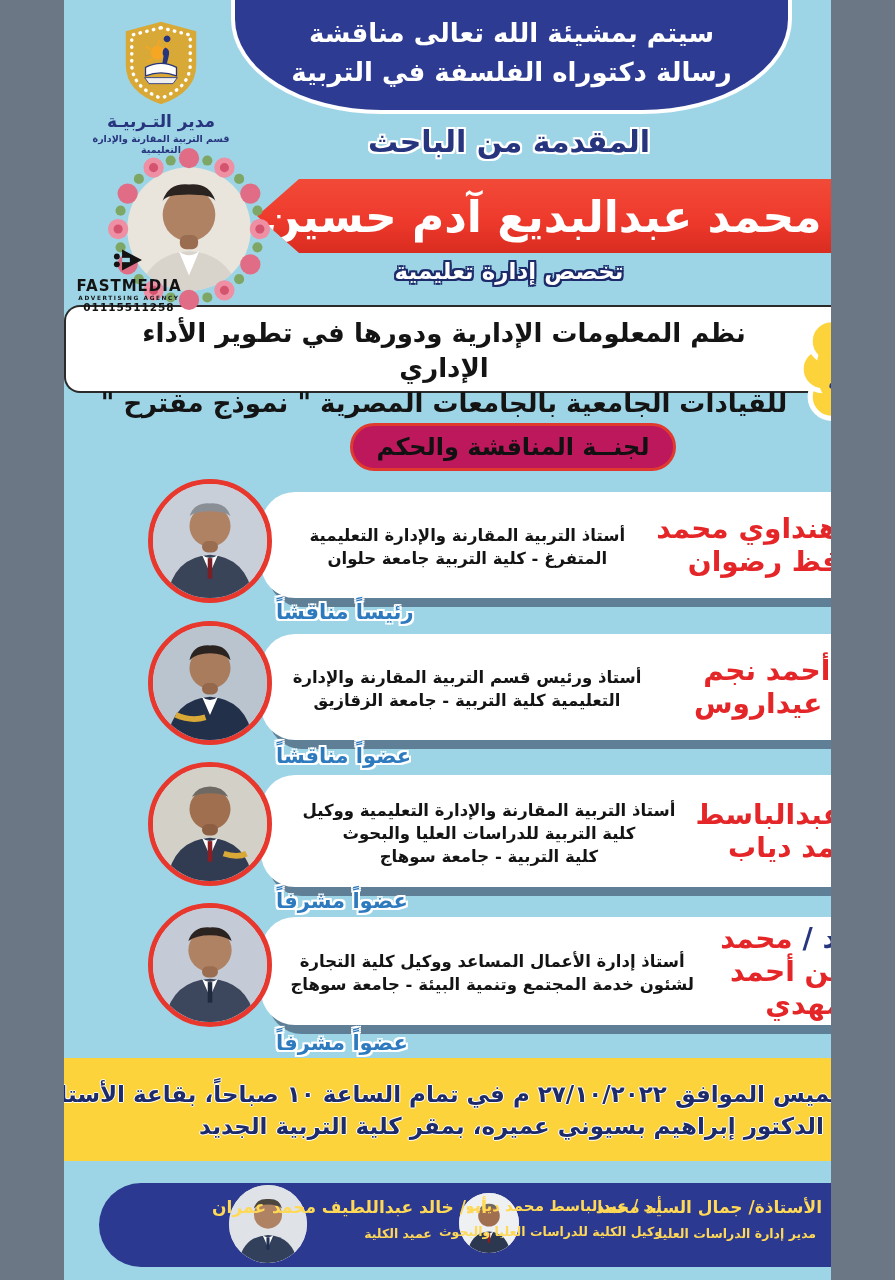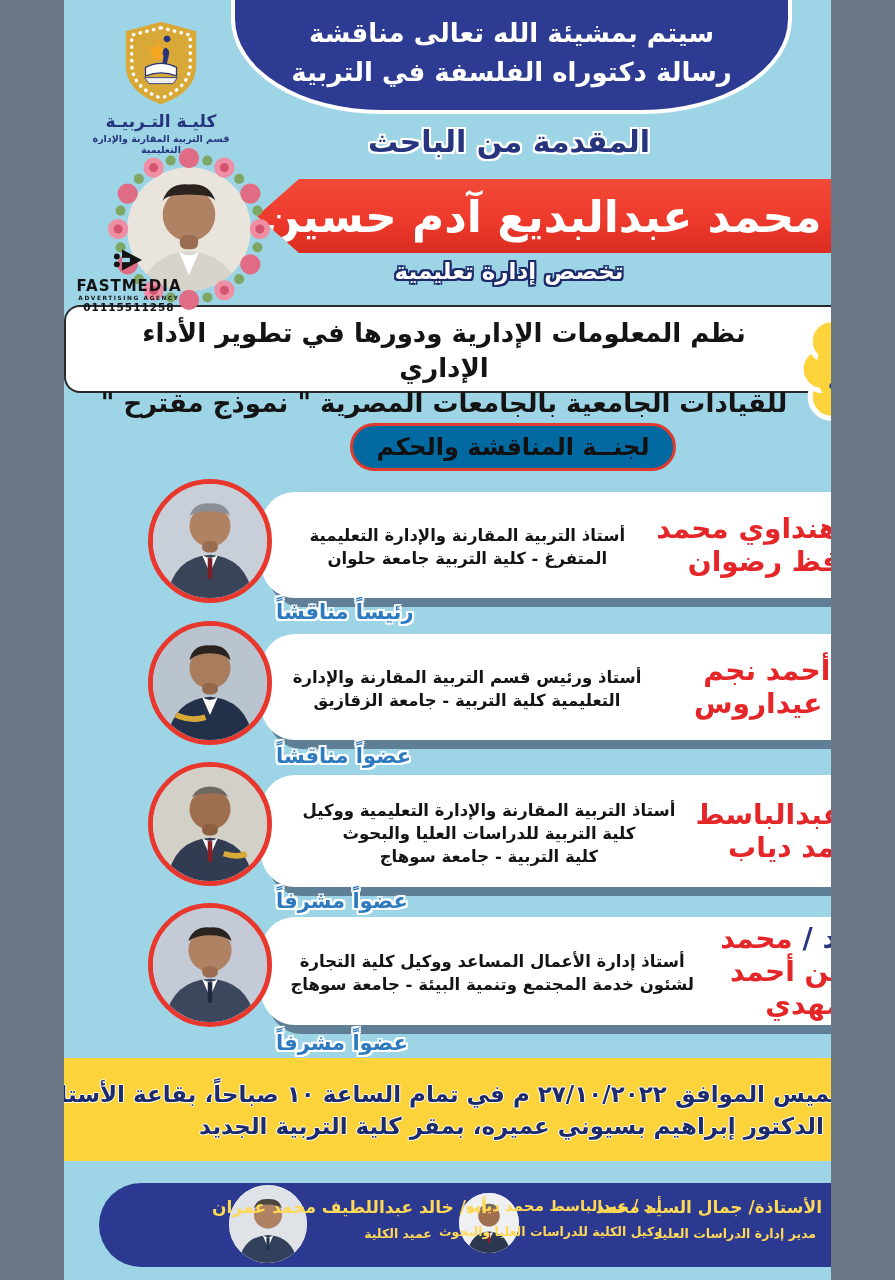--- a/index.html
+++ b/index.html
@@ -67,21 +67,21 @@
   }
   .title-badge{ left:733px; top:296px; width:146px; height:146px; z-index:2; }
   .badge-text{
     left:733px; top:338px; width:146px; text-align:center; z-index:3;
     font-weight:800; font-size:23px; line-height:29px; color:#27357e;
   }
 
   
   .committee-pill{
     left:286px; top:423px; width:326px; height:48px;
-    background:#0369a1; border:3px solid #e0392e; border-radius:26px;
+    background:#be185d; border:3px solid #e0392e; border-radius:26px;
     display:flex; align-items:center; justify-content:center;
     font-weight:800; font-size:24px; color:#111;
   }
   .member-card{
     left:197px; width:676px; background:#fff; border-radius:34px;
     box-shadow:7px 9px 0 rgba(32,42,72,.5);
     display:flex; flex-direction:row; align-items:center; justify-content:center;
     text-align:center; padding:6px 26px; z-index:2;
   }
   .member-name{ font-weight:800; font-size:28px; }
@@ -144,21 +144,21 @@
       <svg width="80" height="86" viewBox="0 0 90 100">
         <path d="M45 2 L86 13 V52 Q86 84 45 98 Q4 84 4 52 V13 Z" fill="#d9a937"></path>
         <path d="M45 9 L79 17.5 V51 Q79 78 45 91 Q11 78 11 51 V17.5 Z" fill="none" stroke="#fff" stroke-width="4" stroke-dasharray="0.5 7.5" stroke-linecap="round"></path>
         <circle cx="41" cy="38" r="8" fill="#f5a623"></circle>
         <path d="M41 30 l2 -6 M33 34 l-6 -3 M35 45 l-6 4 M49 33 l5 -5" stroke="#f5a623" stroke-width="2"></path>
         <path d="M52 26 a4 4 0 1 1 0.1 0 M50 32 q6 2 4 10 l-3 12 h-5 l2 -12 q-3 -6 2 -10" fill="#27357e"></path>
         <path d="M27 55 q18 -9 36 0 l0 10 q-18 -7 -36 0 Z" fill="#fff" stroke="#27357e" stroke-width="1.5"></path>
         <path d="M26 67 h38 l-5 7 H31 Z" fill="#efefef" stroke="#27357e" stroke-width="1"></path>
       </svg>
     </span>
-    <div class="faculty-name">كليـة التـربيـة</div>
+    <div class="faculty-name">مدير التـربيـة</div>
     <div class="dept-name">قسم التربية المقارنة والإدارة التعليمية</div>
   </div>
 
   <div class="abs logo-block uni-logo">
     <span>
       <svg width="82" height="88" viewBox="0 0 90 100">
         <path d="M45 2 L86 13 V52 Q86 84 45 98 Q4 84 4 52 V13 Z" fill="#c49a3f"></path>
         <path d="M45 9 L79 17.5 V51 Q79 78 45 91 Q11 78 11 51 V17.5 Z" fill="#f7f3e8" stroke="#fff" stroke-width="4" stroke-dasharray="0.5 7.5" stroke-linecap="round"></path>
         <path d="M37 26 q16 -9 24 3 q7 11 1 24 q-4 9 -13 13 l-8 3 q9 -13 7 -26 l-13 3 q-5 -12 2 -20" fill="#d92b26"></path>
         <path d="M46 52 q6 1 10 -2" stroke="#8c1410" stroke-width="2" fill="none"></path>

